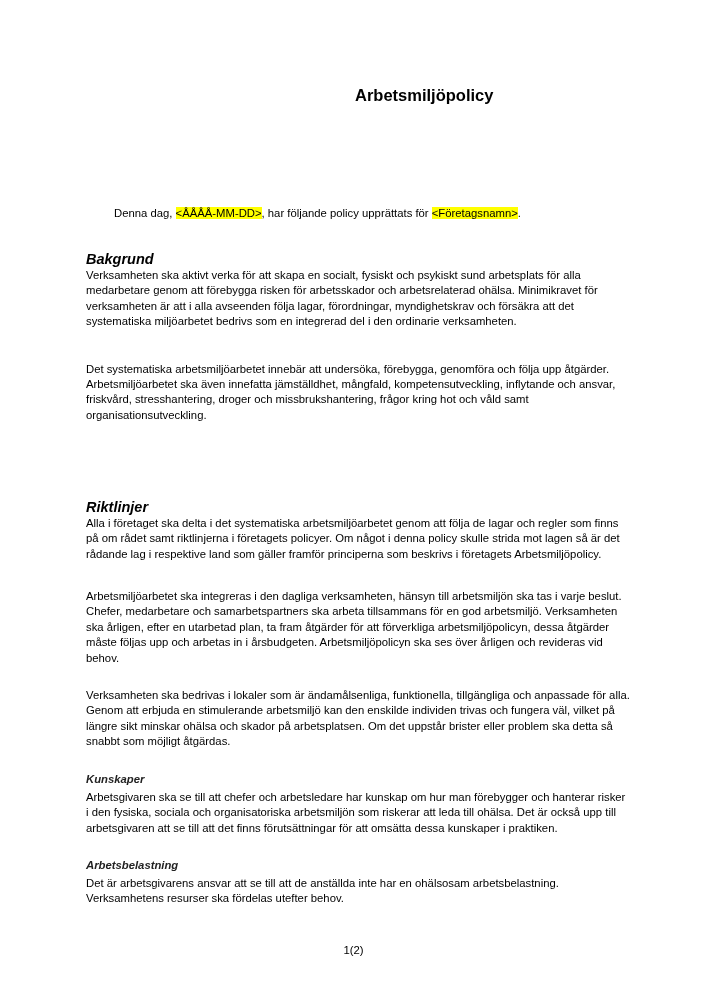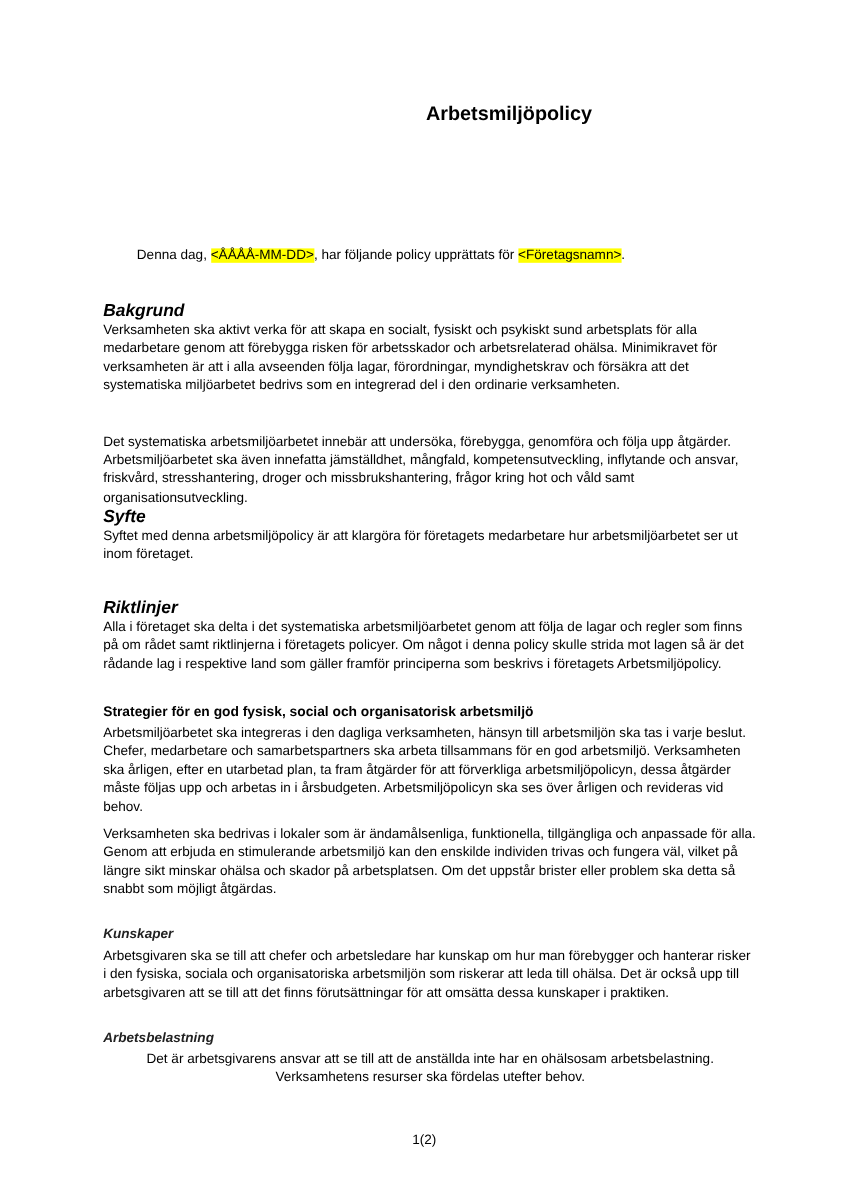--- a/index.html
+++ b/index.html
@@ -34,43 +34,38 @@
   <div class="intro">
     <span>Denna dag, </span><span class="hl">&lt;ÅÅÅÅ-MM-DD&gt;</span><span>, har följande policy upprättats för </span><span class="hl">&lt;Företagsnamn&gt;</span><span>.</span>
   </div>
 
   <div class="blk" style="top:250px;">
     <h2 class="h1">Bakgrund</h2>
     <p>Verksamheten ska aktivt verka för att skapa en socialt, fysiskt och psykiskt sund arbetsplats för alla medarbetare genom att förebygga risken för arbetsskador och arbetsrelaterad ohälsa. Minimikravet för verksamheten är att i alla avseenden följa lagar, förordningar, myndighetskrav och försäkra att det systematiska miljöarbetet bedrivs som en integrerad del i den ordinarie verksamheten.</p>
     <p style="margin-top:32px;">Det systematiska arbetsmiljöarbetet innebär att undersöka, förebygga, genomföra och följa upp åtgärder. Arbetsmiljöarbetet ska även innefatta jämställdhet, mångfald, kompetensutveckling, inflytande och ansvar, friskvård, stresshantering, droger och missbrukshantering, frågor kring hot och våld samt organisationsutveckling.</p>
   </div>
 
-  <div class="blk" style="top:422px;">
-    <h2 class="h1">Syfte</h2>
-    <p>Syftet med denna arbetsmiljöpolicy är att klargöra för företagets medarbetare hur arbetsmiljöarbetet ser ut inom företaget.</p>
-  </div>
 
   <div class="blk" style="top:498px;">
     <h2 class="h1">Riktlinjer</h2>
     <p>Alla i företaget ska delta i det systematiska arbetsmiljöarbetet genom att följa de lagar och regler som finns på om rådet samt riktlinjerna i företagets policyer. Om något i denna policy skulle strida mot lagen så är det rådande lag i respektive land som gäller framför principerna som beskrivs i företagets Arbetsmiljöpolicy.</p>
   </div>
 
   <div class="blk" style="top:587px;">
-    <h3 class="h2">Strategier för en god fysisk, social och organisatorisk arbetsmiljö</h3>
     <p style="margin-top:2px;">Arbetsmiljöarbetet ska integreras i den dagliga verksamheten, hänsyn till arbetsmiljön ska tas i varje beslut. Chefer, medarbetare och samarbetspartners ska arbeta tillsammans för en god arbetsmiljö. Verksamheten ska årligen, efter en utarbetad plan, ta fram åtgärder för att förverkliga arbetsmiljöpolicyn, dessa åtgärder måste följas upp och arbetas in i årsbudgeten. Arbetsmiljöpolicyn ska ses över årligen och revideras vid behov.</p>
   </div>
 
   <div class="blk" style="top:685px;">
     <p style="margin-top:3px;">Verksamheten ska bedrivas i lokaler som är ändamålsenliga, funktionella, tillgängliga och anpassade för alla. Genom att erbjuda en stimulerande arbetsmiljö kan den enskilde individen trivas och fungera väl, vilket på längre sikt minskar ohälsa och skador på arbetsplatsen. Om det uppstår brister eller problem ska detta så snabbt som möjligt åtgärdas.</p>
   </div>
 
   <div class="blk" style="top:772px;">
     <h4 class="h3">Kunskaper</h4>
     <p style="margin-top:3px;">Arbetsgivaren ska se till att chefer och arbetsledare har kunskap om hur man förebygger och hanterar risker i den fysiska, sociala och organisatoriska arbetsmiljön som riskerar att leda till ohälsa. Det är också upp till arbetsgivaren att se till att det finns förutsättningar för att omsätta dessa kunskaper i praktiken.</p>
   </div>
 
   <div class="blk" style="top:858px;">
     <h4 class="h3">Arbetsbelastning</h4>
-    <p style="margin-top:3px;text-align:center;">Det är arbetsgivarens ansvar att se till att de anställda inte har en ohälsosam arbetsbelastning. Verksamhetens resurser ska fördelas utefter behov.</p>
+    <p style="margin-top:3px;">Det är arbetsgivarens ansvar att se till att de anställda inte har en ohälsosam arbetsbelastning. Verksamhetens resurser ska fördelas utefter behov.</p>
   </div>
 
   <div class="footer">1(2)</div>
 </div>
 
 </body></html>

